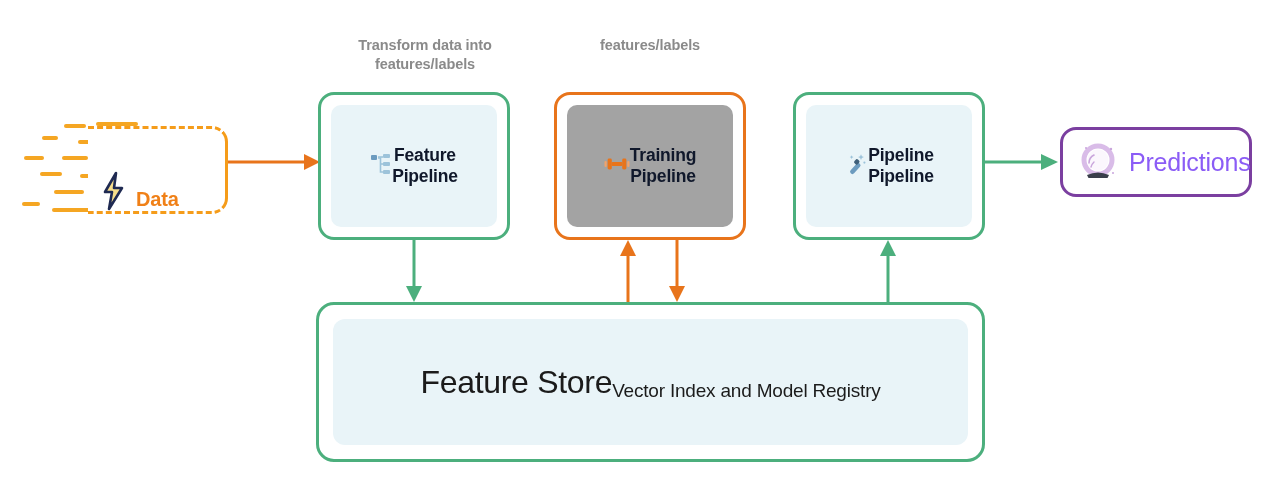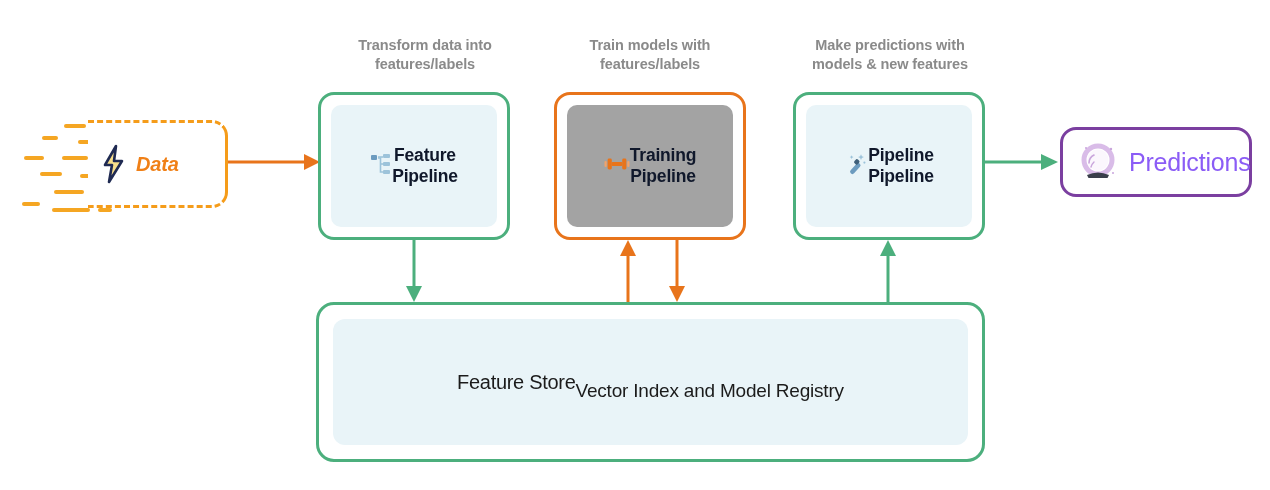--- a/index.html
+++ b/index.html
@@ -50,33 +50,32 @@
     font-weight: bold;
     color: #10182b;
     line-height: 21px;
     text-align: center;
     letter-spacing: -0.2px;
   }
 
   
   #data-node {
     left: 88px;
-    top: 120px;
+    top: 126px;
     width: 140px;
     height: 88px;
     border: 3px solid #F59C1A;
     border-left: none;
     border-top-right-radius: 16px;
     border-bottom-right-radius: 16px;
     border-top-style: dashed;
     border-bottom-style: dashed;
     display: flex;
-    align-items: center;
+    align-items: flex-end;
     padding-left: 8px;
-    font-style: italic;
   }
   #data-node .bolt {
     width: 34px;
     height: 40px;
     flex: none;
     margin-right: 6px;
   }
   .data-label {
     font-size: 20px;
     font-weight: bold;
@@ -153,21 +152,21 @@
     height: 160px;
     border: 3px solid #4CAF7D;
     border-radius: 18px;
   }
   #feature-store .node-inner {
     left: 14px; top: 14px; right: 14px; bottom: 14px;
     border-radius: 12px;
     background: #E9F4F8;
   }
   .fs-title {
-    font-size: 20px;
+    font-size: 32px;
     color: #1b1b1b;
     letter-spacing: -0.3px;
     line-height: 32px;
   }
   .fs-sub {
     font-size: 19px;
     color: #1b1b1b;
     letter-spacing: -0.2px;
     line-height: 26px;
     margin-top: 18px;
@@ -181,28 +180,23 @@
 <body>
 
 <div id="canvas">
 
   <div class="caption" style="left:330px; top:36px; width:190px;">
     <div>Transform data into</div>
     <div>features/labels</div>
   </div>
 
   <div class="caption" style="left:560px; top:36px; width:180px;">
-    <div>Train models with</div>
     <div>features/labels</div>
   </div>
 
-  <div class="caption" style="left:790px; top:36px; width:200px;">
-    <div>Make predictions with</div>
-    <div>models &amp; new features</div>
-  </div>
 
   <div class="speed-lines">
     <i style="left:46px; top:12px; width:22px;"></i>
     <i style="left:78px; top:10px; width:42px;"></i>
     <i style="left:24px; top:24px; width:16px;"></i>
     <i style="left:60px; top:28px; width:22px;"></i>
     <i style="left:6px;  top:44px; width:20px;"></i>
     <i style="left:44px; top:44px; width:26px;"></i>
     <i style="left:22px; top:60px; width:22px;"></i>
     <i style="left:62px; top:62px; width:18px;"></i>

